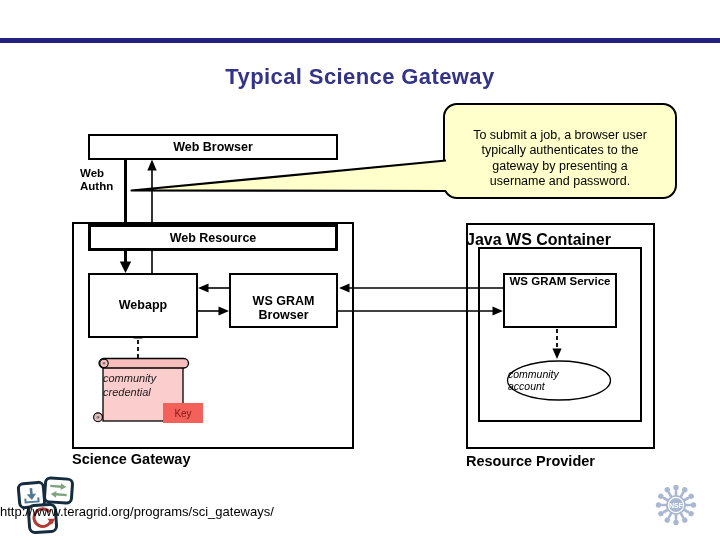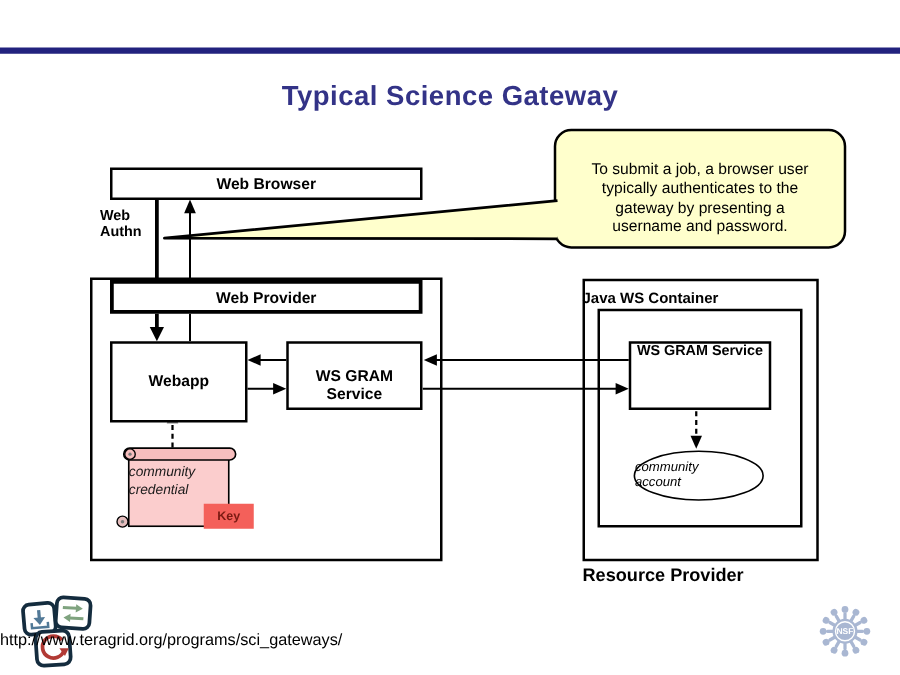--- a/index.html
+++ b/index.html
@@ -37,29 +37,29 @@
 
   .web-browser   { left:88px;  top:134px; width:250px; height:26px; }
   .web-interface { left:88px;  top:224px; width:250px; height:27px; border-width:3px; }
   .webapp        { left:88px;  top:273px; width:110px; height:65px; padding-top:23px; }
   .wsg-client    { left:229px; top:273px; width:109px; height:55px; padding-top:5px; line-height:14px; }
   .wsg-service   { left:503px; top:273px; width:114px; height:55px; padding-top:0; font-size:11.5px; }
   .sg-box        { left:72px;  top:222px; width:282px; height:227px; }
   .rp-box        { left:466px; top:223px; width:189px; height:226px; }
   .jwc-box       { left:478px; top:247px; width:164px; height:175px; }
 
-  .jwc-label     { left:466px; top:231px; width:189px; font-weight:bold; font-size:12px; }
+  .jwc-label     { left:466px; top:231px; width:189px; font-weight:bold; font-size:16px; }
   .web-authn     { left:80px;  top:167px; width:46px;  font-weight:bold; font-size:11.5px; line-height:13px; }
   .sg-label      { left:72px;  top:451px; width:282px; font-weight:bold; font-size:14.5px; }
   .rp-label      { left:466px; top:453px; width:189px; font-weight:bold; font-size:14.5px; }
   .cred-label    { left:103px; top:372px; width:80px;  font-style:italic; font-size:11px; line-height:13.5px; color:#1a1a1a; }
   .acct-label    { left:508px; top:368px; width:103px; font-style:italic; font-size:10.5px; line-height:12px; }
   .key-box       { left:163px; top:403px; width:40px; height:20px; background:#F4605A; z-index:4;
                    display:flex; align-items:center; justify-content:center;
-                   font-weight:bold; font-size:10px; color:#7A1A12; position:absolute; }
+                   font-weight:normal; font-size:10px; color:#7A1A12; position:absolute; }
   .footer-url    { left:0; top:504px; width:720px; font-size:13px; }
 </style>
 </head>
 <body>
 
 <div class="slide">
 
   <svg class="layer under" viewBox="0 0 720 540">
 
     <g>
@@ -161,36 +161,37 @@
   </div>
 
   <div class="box container-box sg-box"></div>
   <div class="box container-box rp-box"></div>
   <div class="box container-box jwc-box"></div>
 
   <div class="box web-browser flex-center">
     <span>Web Browser</span>
   </div>
   <div class="box web-interface flex-center">
-    <span>Web Provider</span>
+    <span>Web Resource</span>
   </div>
   <div class="box webapp">
     <span>Webapp</span>
   </div>
   <div class="box wsg-client pre">
     <span>WS GRAM
-Service</span>
+Browser</span>
   </div>
   <div class="box wsg-service">
     <span>WS GRAM Service</span>
   </div>
 
   <div class="lbl web-authn pre">Web
 Authn</div>
   <div class="lbl jwc-label">Java WS Container</div>
+  <div class="lbl sg-label">Science Gateway</div>
   <div class="lbl rp-label">Resource Provider</div>
   <div class="lbl cred-label pre">community
 credential</div>
   <div class="lbl acct-label pre">community
 account</div>
 
   <div class="key-box">
     <span>Key</span>
   </div>
 

